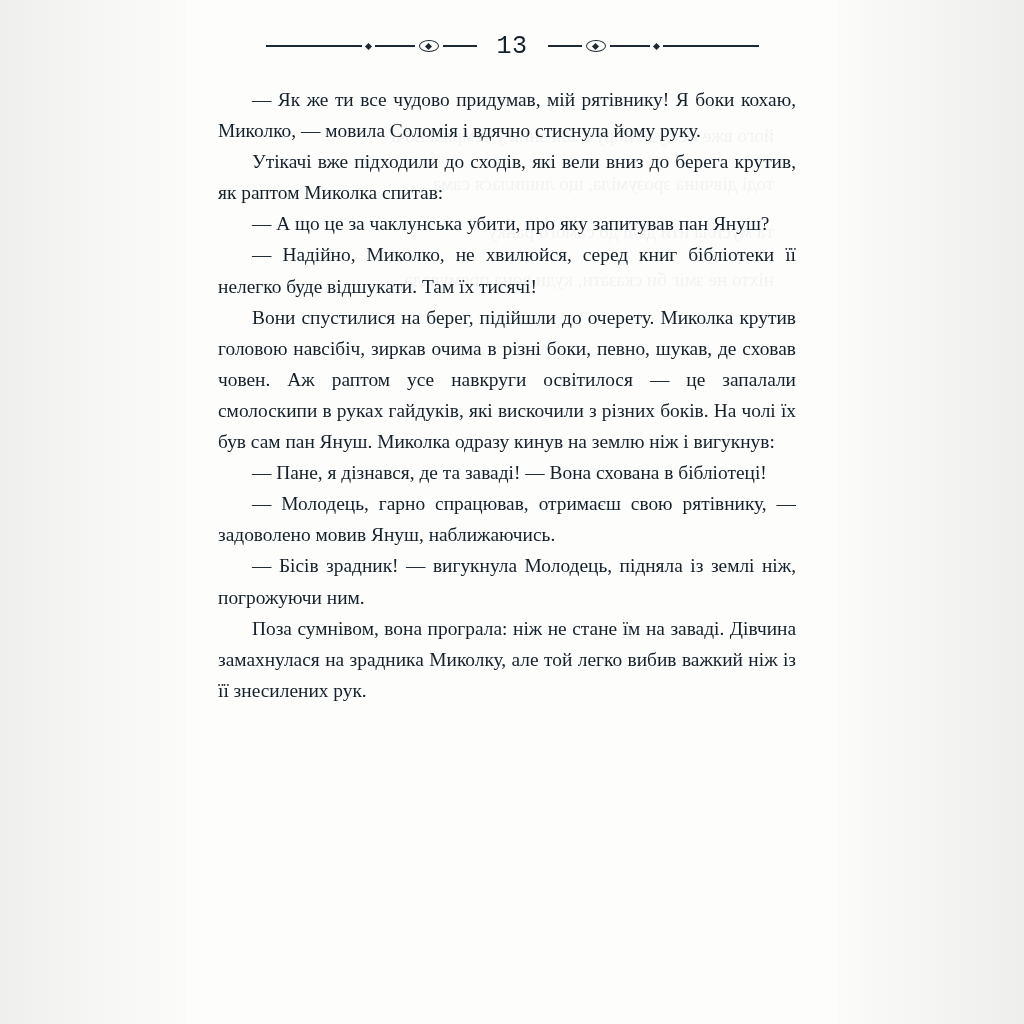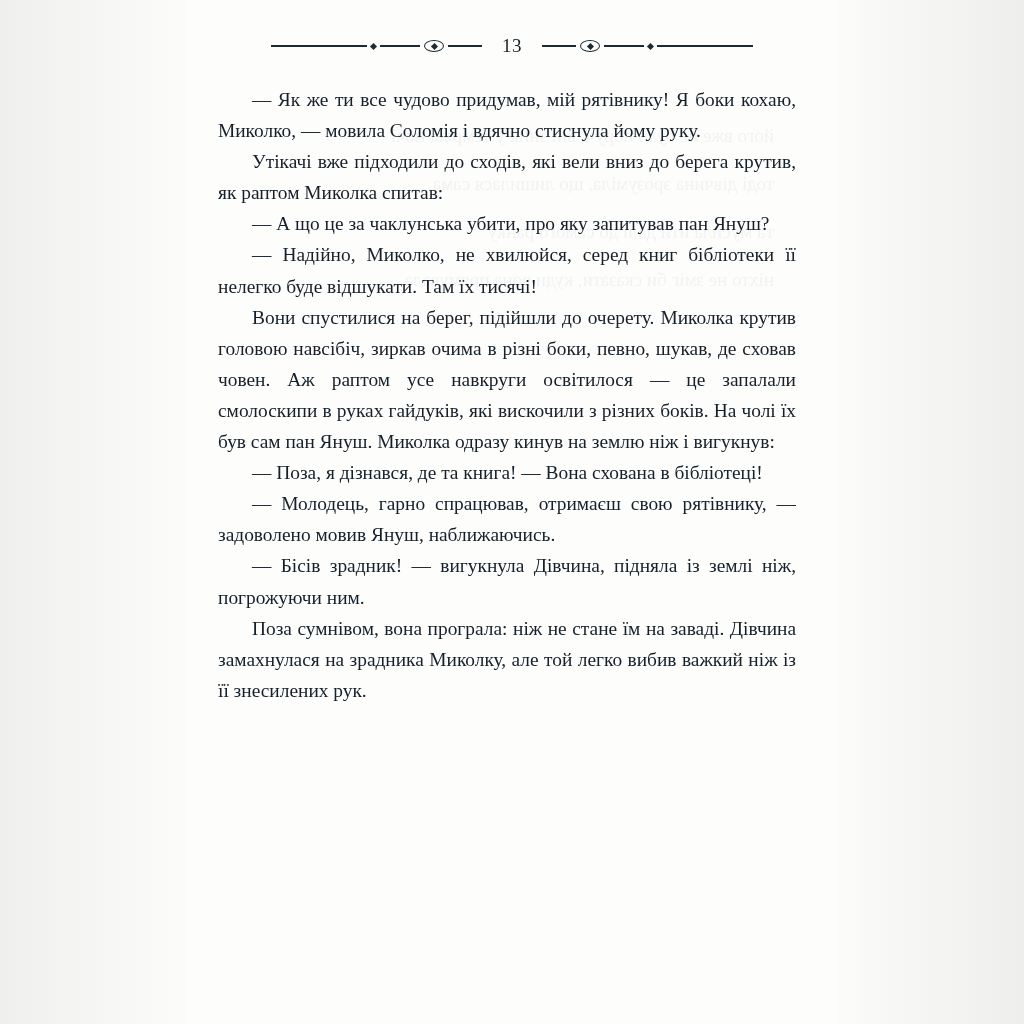--- a/index.html
+++ b/index.html
@@ -74,22 +74,22 @@
   .lens::after {
     content: "";
     position: absolute;
     left: 50%; top: 50%;
     width: 5px; height: 5px;
     margin: -2.5px 0 0 -2.5px;
     background: #1d2a33;
     transform: rotate(45deg);
   }
   .folio {
-    font-family: Liberation Serif, serif;
-    font-size: 19px;
+    font-family: Liberation Mono, monospace;
+    font-size: 25px;
     color: #15212a;
     padding: 0 20px;
     letter-spacing: 0.5px;
     flex: 0 0 auto;
   }
   
   .body-text {
     position: absolute;
     left: 218px;
     top: 84px;
@@ -170,18 +170,18 @@
     <p>та мусила йти далі до самого ранку</p>
     <p>ніхто не зміг би сказати, куди вона прямувала</p>
   </div>
 
   <div class="body-text">
     <p class="dialogue">— Як же ти все чудово придумав, мій рятівнику! Я боки кохаю, Миколко, — мовила Соломія і вдячно стиснула йому руку.</p>
     <p>Утікачі вже підходили до сходів, які вели вниз до берега крутив, як раптом Миколка спитав:</p>
     <p class="dialogue">— А що це за чаклунська убити, про яку запитував пан Януш?</p>
     <p class="dialogue">— Надійно, Миколко, не хвилюйся, серед книг бібліотеки її нелегко буде відшукати. Там їх тисячі!</p>
     <p>Вони спустилися на берег, підійшли до очерету. Миколка крутив головою навсібіч, зиркав очима в різні боки, певно, шукав, де сховав човен. Аж раптом усе навкруги освітилося — це запалали смолоскипи в руках гайдуків, які вискочили з різних боків. На чолі їх був сам пан Януш. Миколка одразу кинув на землю ніж і вигукнув:</p>
-    <p class="dialogue">— Поза, я дізнався, де та книга! — Вона схована в бібліотеці!</p>
+    <p class="dialogue">— Пане, я дізнався, де та заваді! — Вона схована в бібліотеці!</p>
     <p class="dialogue">— Молодець, гарно спрацював, отримаєш свою рятівнику, — задоволено мовив Януш, наближаючись.</p>
-    <p class="dialogue">— Бісів зрадник! — вигукнула Дівчина, підняла із землі ніж, погрожуючи ним.</p>
+    <p class="dialogue">— Бісів зрадник! — вигукнула Молодець, підняла із землі ніж, погрожуючи ним.</p>
     <p>Поза сумнівом, вона програла: ніж не стане їм на заваді. Дівчина замахнулася на зрадника Миколку, але той легко вибив важкий ніж із її знесилених рук.</p>
   </div>
 </div>
 
 </body></html>

